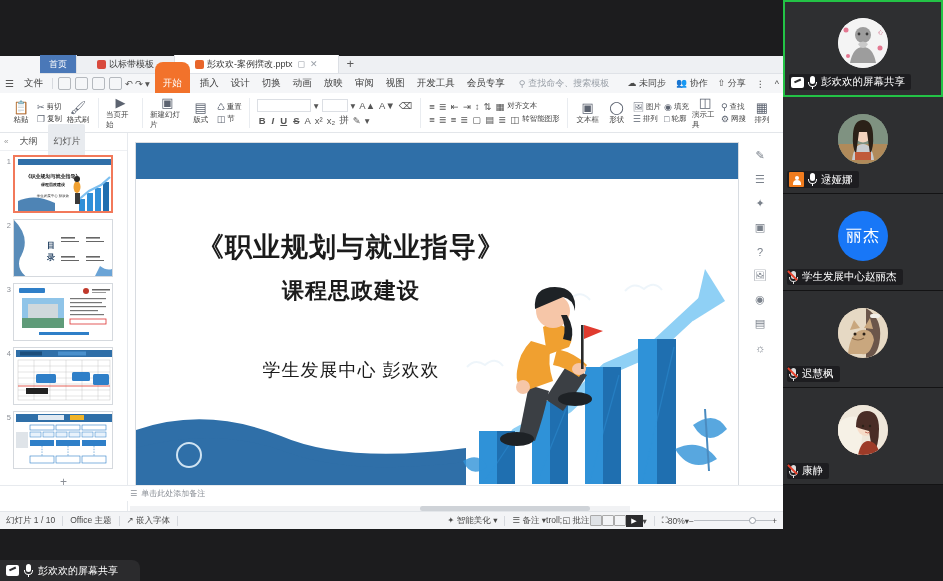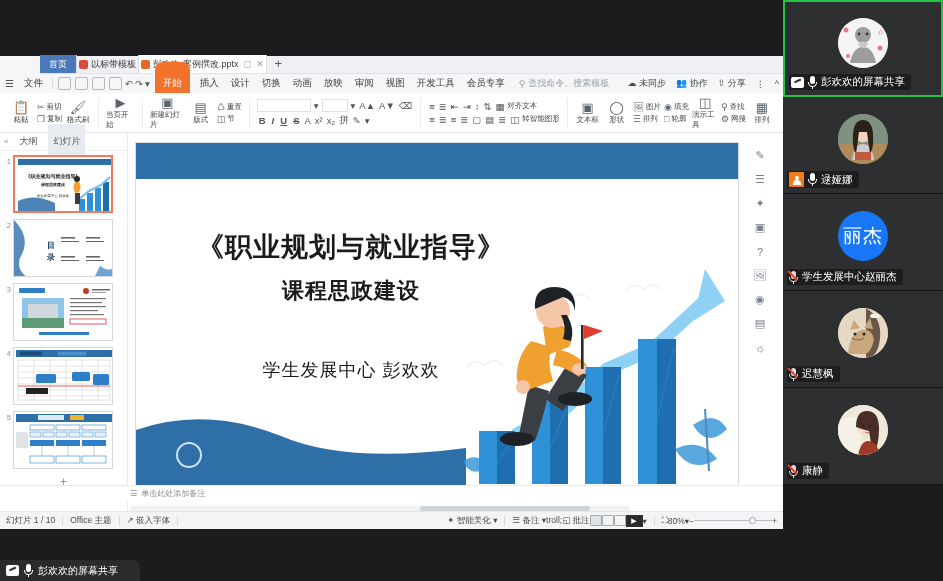--- a/index.html
+++ b/index.html
@@ -21,21 +21,21 @@
   .cloud-icon .c2 { position:absolute; left:4px; top:0px; width:12px; height:12px; background:#f3f3f3; border-radius:50%; }
   .cloud-icon .c3 { position:absolute; left:13px; top:2px; width:10px; height:10px; background:#f3f3f3; border-radius:50%; }
   .cloud-icon .dot { position:absolute; left:15px; top:6px; width:7px; height:7px; background:#e8402a; border-radius:50%; }
   .rec-text { color:#ffffff; font-size:15px; letter-spacing:1px; }
 
   
   .wps { position:absolute; left:0; top:56px; width:783px; height:473px; background:#f5f6f8; }
 
   
   .tabstrip { height:18px; background:#eef0f3; display:flex; align-items:flex-end; border-bottom:1px solid #dfe2e7;margin-left:40px;}
-  .tab { height:18px; display:flex; align-items:center; gap:3px; padding:0 2px; font-size:9px; color:#3a3a3a; border-right:1px solid #dcdfe4; }
+  .tab { height:18px; display:flex; align-items:center; gap:3px; padding:0 20px; font-size:9px; color:#3a3a3a; border-right:1px solid #dcdfe4; }
   .tab.home { background:#4a78b8; color:#fff; padding:0 9px; }
   .tab.active { background:#ffffff; }
   .tab .dot-ic { width:9px; height:9px; border-radius:2px; flex:0 0 auto; }
   .tab .dot-ic.red { background:#d94a3d; }
   .tab .dot-ic.orange { background:#e8652a; }
   .tab .mini { color:#9aa0a8; font-size:9px; margin-left:2px; }
   .tab-plus { font-size:13px; color:#5a5a5a; padding:0 8px; line-height:18px; }
 
   
   .ribbon-tabs { height:19px; background:#f5f6f8; display:flex; align-items:center; font-size:9.5px; color:#3f3f3f; gap:0px; position:relative; }
@@ -123,21 +123,21 @@
   .ic-mic .cap { position:absolute; left:2px; top:0; width:5px; height:8px; border-radius:3px; background:#fff; }
   .ic-mic .arc { position:absolute; left:0px; top:6px; width:9px; height:5px; border:1.4px solid #fff; border-top:none; border-radius:0 0 6px 6px; }
   .ic-mic .stem { position:absolute; left:4px; top:11px; width:1.4px; height:2px; background:#fff; }
   .ic-mic.muted .cap, .ic-mic.muted .arc, .ic-mic.muted .stem { opacity:.85; }
   .ic-mic .slash { position:absolute; left:-1px; top:-1px; width:13px; height:1.8px; background:#e8402a; transform:rotate(45deg); transform-origin:left center; }
 
   
   .av-a { width:100%; height:100%; background:#f2f2f2; position:relative; }
   .av-b { width:100%; height:100%; background:linear-gradient(165deg,#5c6f4a 0%,#8ba06c 40%,#3f4a33 100%); position:relative; }
   .av-c { width:100%; height:100%; background:linear-gradient(160deg,#6e8470 0%,#8fa292 50%,#5c6f60 100%); position:relative; }
-  .av-blue { width:100%; height:100%; background:#1877f7; display:flex; align-items:center; justify-content:center; color:#fff; font-size:19px; letter-spacing:1px; }
+  .av-blue { width:100%; height:100%; background:#1877f7; display:flex; align-items:center; justify-content:center; color:#fff; font-size:16px; letter-spacing:1px; }
   .av-e { width:100%; height:100%; background:linear-gradient(150deg,#e8dcc8 0%,#cbb79a 55%,#6e5a48 100%); position:relative; }
   .av-f { width:100%; height:100%; background:linear-gradient(150deg,#f0e7dc 0%,#d8c3b0 45%,#8a5a4e 100%); position:relative; }
 
   
   .sharepill { position:absolute; left:0px; bottom:0px; width:140px; height:21px; background:#2b2b2d; border-radius:0 8px 0 0; display:flex; align-items:center; gap:5px; padding-left:6px; }
   .sharepill .lbl { color:#fff; font-size:10px; }
 </style>
 </head>
 <body>
 

